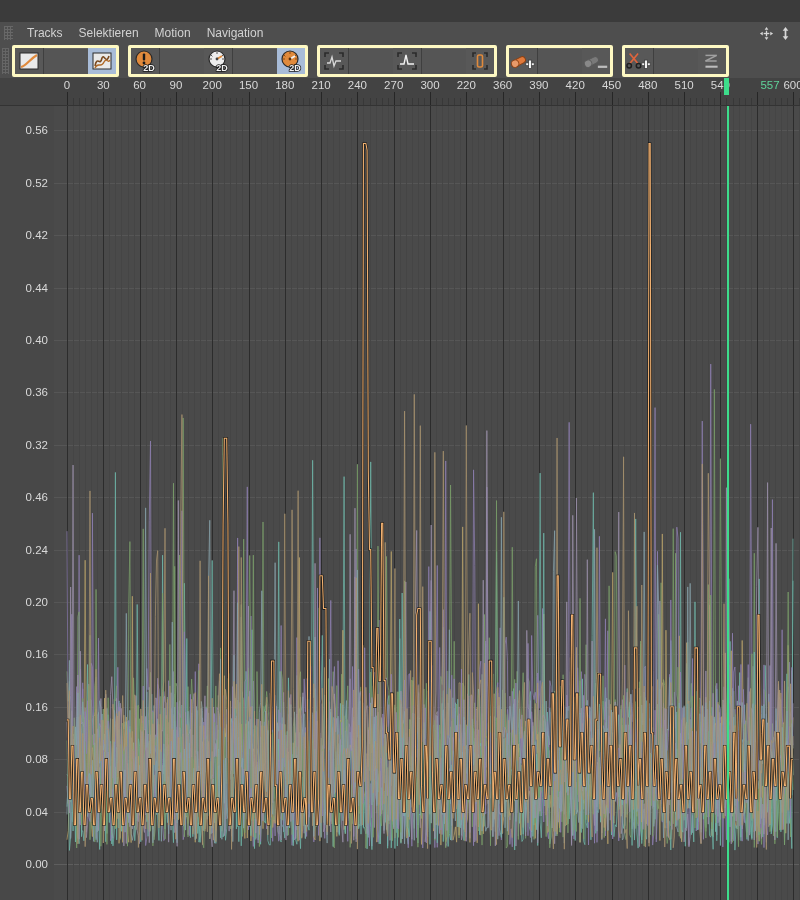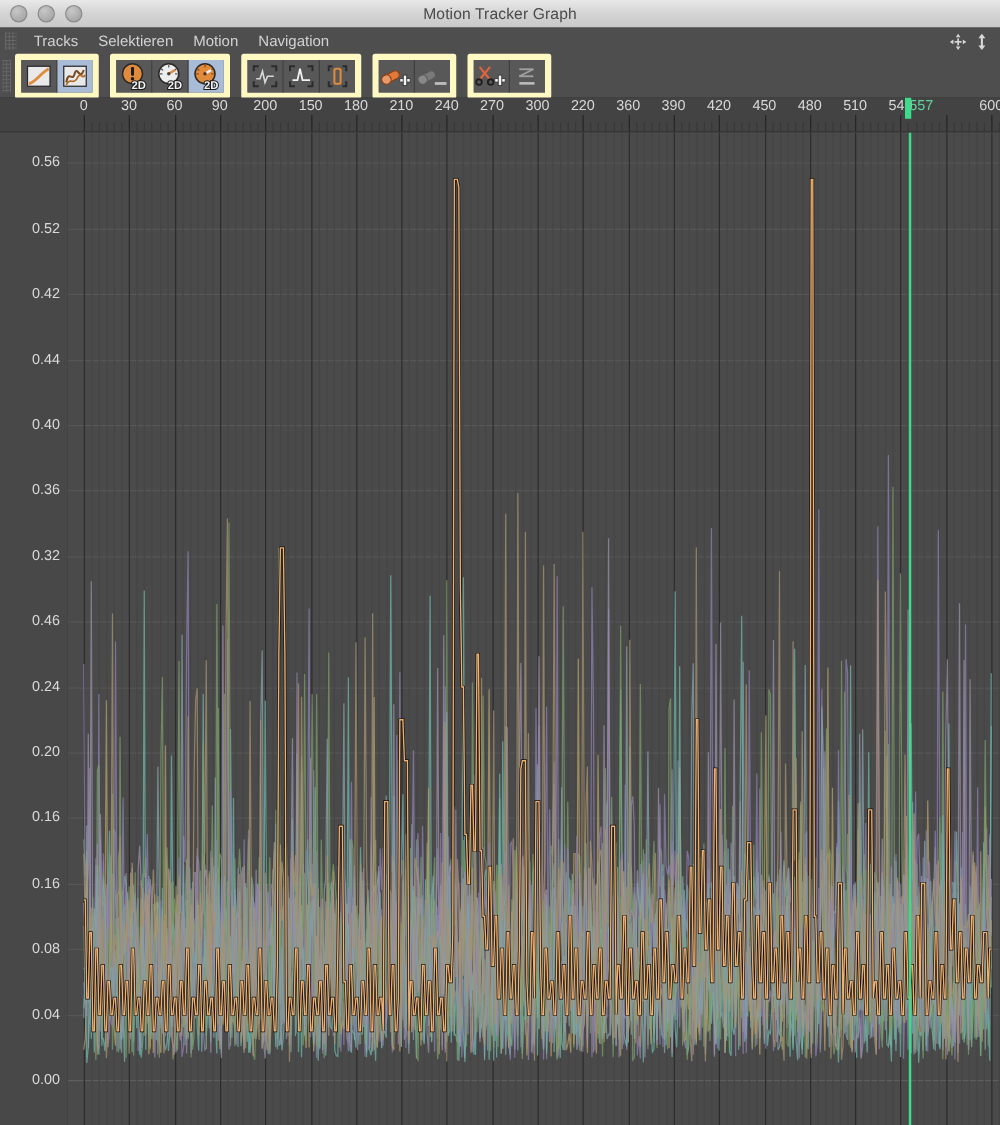--- a/index.html
+++ b/index.html
@@ -56,23 +56,24 @@
   }
   .tb-grip{
     width:7px;height:26px;margin:0 3px 0 2px;
     background-image:
       linear-gradient(to right,#6d6d6d 1px,transparent 1px),
       linear-gradient(to bottom,#6d6d6d 1px,transparent 1px);
     background-size:3px 3px;opacity:.8;
   }
   .tb-group{
     display:flex;align-items:center;
-    border:5px solid #fef9c3;border-radius:2px;
+    border:3px solid #fef9c3;border-radius:2px;
     background:#555;margin-right:9px;padding:0;
     box-shadow:inset 0 1px 0 #636363;
+    gap:44px;
   }
   .tb-btn{
     width:28px;height:26px;display:flex;align-items:center;justify-content:center;
     background:#585858;border-right:1px solid #3f3f3f;cursor:default;
   }
   .tb-btn:last-child{border-right:none;}
   .tb-btn.active{background:#a8bcd8;}
   .tb-btn svg{display:block;}
 
   
@@ -115,28 +116,20 @@
   .grid-h{position:absolute;left:0;width:746px;height:1px;background:#565656;}
   .grid-h.zero{background:#5e5e5e;}
   .playline{position:absolute;top:0;width:2px;height:794px;background:#3ddc8b;}
   svg.curves{position:absolute;left:0;top:0;}
 </style>
 </head>
 <body>
 
 <div id="app">
 
-  <div class="titlebar">
-    <div class="lights">
-      <div class="light"></div>
-      <div class="light"></div>
-      <div class="light"></div>
-    </div>
-    <div class="title-text">Motion Tracker Graph</div>
-  </div>
 
   <div class="menubar">
     <div class="grip"></div>
     <div class="menu-item">Tracks</div>
     <div class="menu-item">Selektieren</div>
     <div class="menu-item">Motion</div>
     <div class="menu-item">Navigation</div>
     <div class="menu-right">
       <svg class="mini-icon" viewBox="0 0 16 16">
         <g fill="#d8d8d8">
@@ -447,21 +440,21 @@
         <div class="ruler-lbl" style="left: 502.6px;">360</div>
         <div class="ruler-lbl" style="left: 538.9px;">390</div>
         <div class="ruler-lbl" style="left: 575.2px;">420</div>
         <div class="ruler-lbl" style="left: 611.5px;">450</div>
         <div class="ruler-lbl" style="left: 647.8px;">480</div>
         <div class="ruler-lbl" style="left: 684.1px;">510</div>
         <div class="ruler-lbl" style="left: 720.4px;">540</div>
         <div class="ruler-lbl" style="left: 793px;">600</div>
       </div>
     <div class="playhead-tab" id="playhead-tab" style="left: 723.97px;"></div>
-    <div class="ruler-lbl cur" id="cur-frame-lbl" style="left: 737px;">557</div>
+    <div class="ruler-lbl cur" id="cur-frame-lbl" style="left: 770px;">557</div>
     <div class="ruler-base"></div>
   </div>
 
   <div class="graph-outer">
     <div class="yaxis">
       <div id="ylabels">
           <div class="ylbl" style="top: 758px;">0.00</div>
           <div class="ylbl" style="top: 705.6px;">0.04</div>
           <div class="ylbl" style="top: 653.2px;">0.08</div>
           <div class="ylbl" style="top: 600.8px;">0.16</div>

